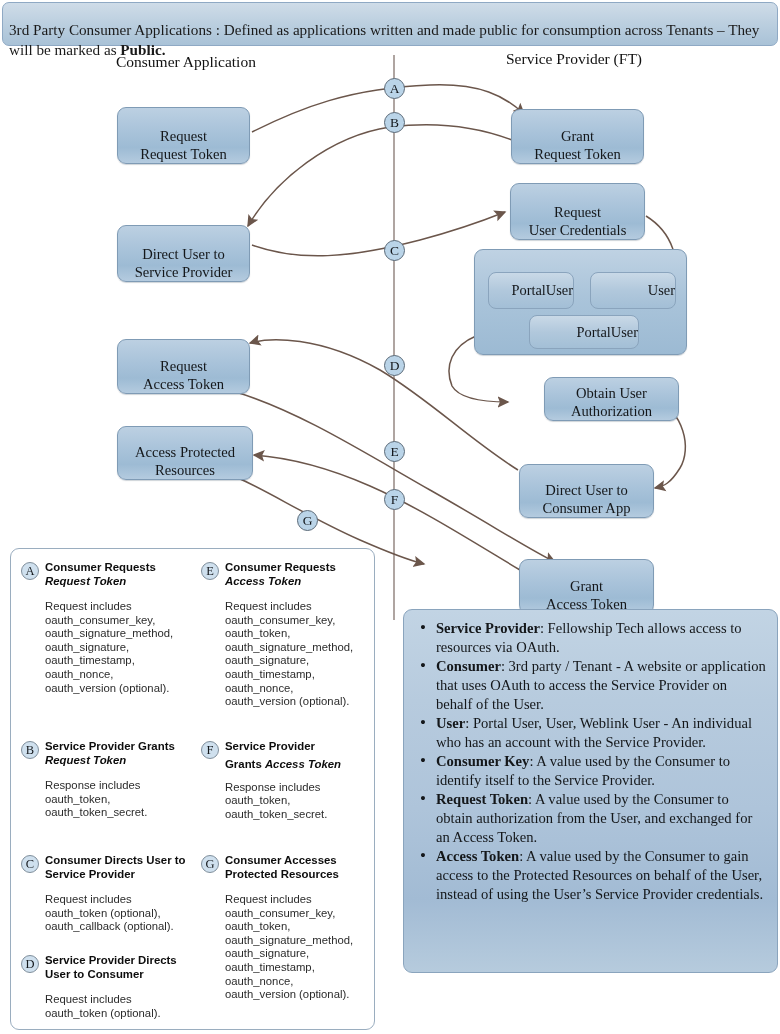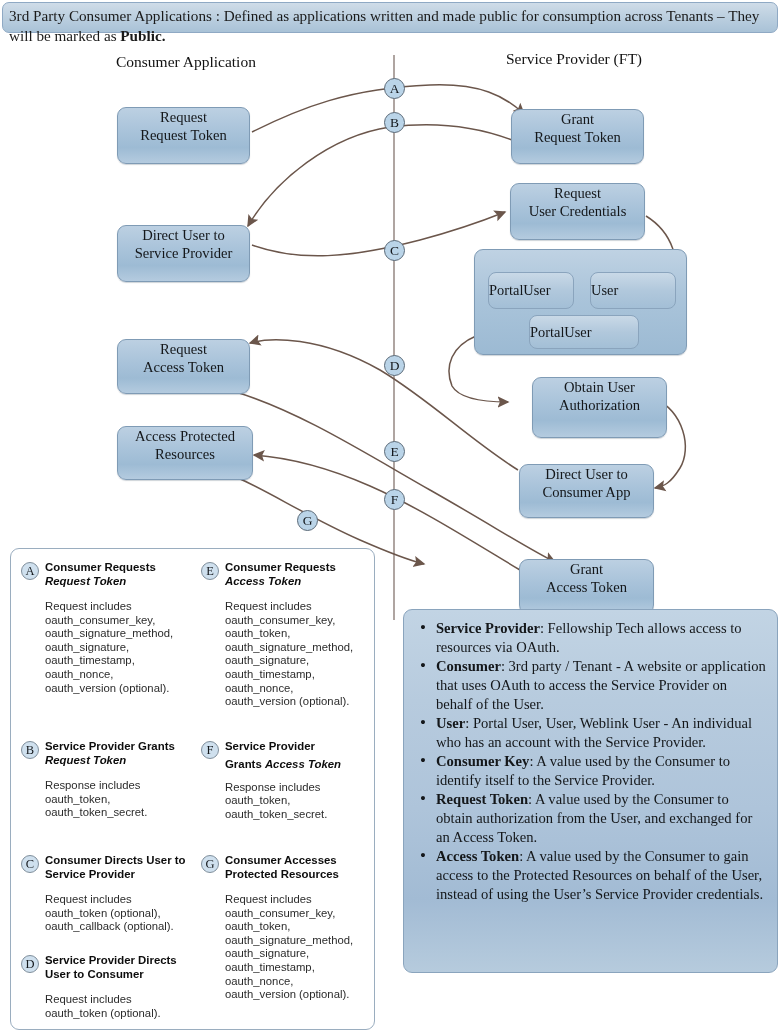--- a/index.html
+++ b/index.html
@@ -8,25 +8,25 @@
     width: 780px; height: 1034px;
     background: #ffffff;
     font-family: "Liberation Serif", serif;
     overflow: hidden;
   }
   #page { position: relative; width: 780px; height: 1034px; }
 
   
   .banner {
     position: absolute; left: 2px; top: 2px;
-    width: 776px; height: 31px;
+    width: 776px; height: 44px;
     border: 1px solid #8fa9c4;
     border-radius: 7px;
     background: linear-gradient(to bottom, #cfdce8 0%, #bdd0e0 45%, #a9c2d7 100%);
-    padding: 3px 8px 0 6px;
+    padding: 17px 8px 0 6px;
     font-size: 15.2px;
     line-height: 20px;
     color: #1a1a1a;
   }
   .banner b { font-weight: bold; }
 
   
   .coltitle {
     position: absolute;
     font-size: 15.5px;
@@ -37,21 +37,21 @@
   
   .pbox {
     position: absolute;
     border: 1px solid #7f9bb5;
     border-radius: 9px;
     background: linear-gradient(to bottom, #bcd0e2 0%, #a9c3da 42%, #9dbbd4 72%, #b4cbdf 100%);
     color: #14171a;
     font-size: 14.6px;
     line-height: 18px;
     display: flex;
-    align-items: flex-start;
+    align-items: flex-end;
     justify-content: center;
     text-align: center;
     box-shadow: 0 1px 1px rgba(60,80,100,0.25);
   }
   .pbox span { display: block; }
 
   
   .ugroup {
     position: absolute;
     border: 1px solid #7f9bb5;
@@ -59,21 +59,21 @@
     background: linear-gradient(to bottom, #bfd2e3 0%, #aac4da 45%, #9cbad3 100%);
     box-shadow: 0 1px 1px rgba(60,80,100,0.25);
   }
   .ubox {
     position: absolute;
     border: 1px solid #8aa4bd;
     border-radius: 8px;
     background: linear-gradient(to bottom, #c9d9e7 0%, #b1c8dc 50%, #a3bfd6 100%);
     font-size: 14.4px;
     color: #14171a;
-    display: flex; align-items: center; justify-content: flex-start;
+    display: flex; align-items: center; justify-content: flex-end;
   }
 
   
   #arrows { position: absolute; left: 0; top: 0; width: 780px; height: 1034px; }
 
   
   .mark {
     position: absolute;
     width: 21px; height: 21px;
     border: 1px solid #5b6a78;
@@ -234,21 +234,21 @@
       <span>PortalUser</span>
     </div>
     <div class="ubox" style="left:115px; top:22px; width:86px; height:37px;">
       <span>User</span>
     </div>
     <div class="ubox" style="left:54px; top:65px; width:110px; height:34px;">
       <span>PortalUser</span>
     </div>
   </div>
 
-  <div class="pbox" style="left:532px; top:377px; width:135px; height:61px;">
+  <div class="pbox" style="left:544px; top:377px; width:135px; height:44px;">
     <div>
       <span>Obtain User</span>
       <span>Authorization</span>
     </div>
   </div>
 
   <div class="pbox" style="left:519px; top:464px; width:135px; height:54px;">
     <div>
       <span>Direct User to</span>
       <span>Consumer App</span>

